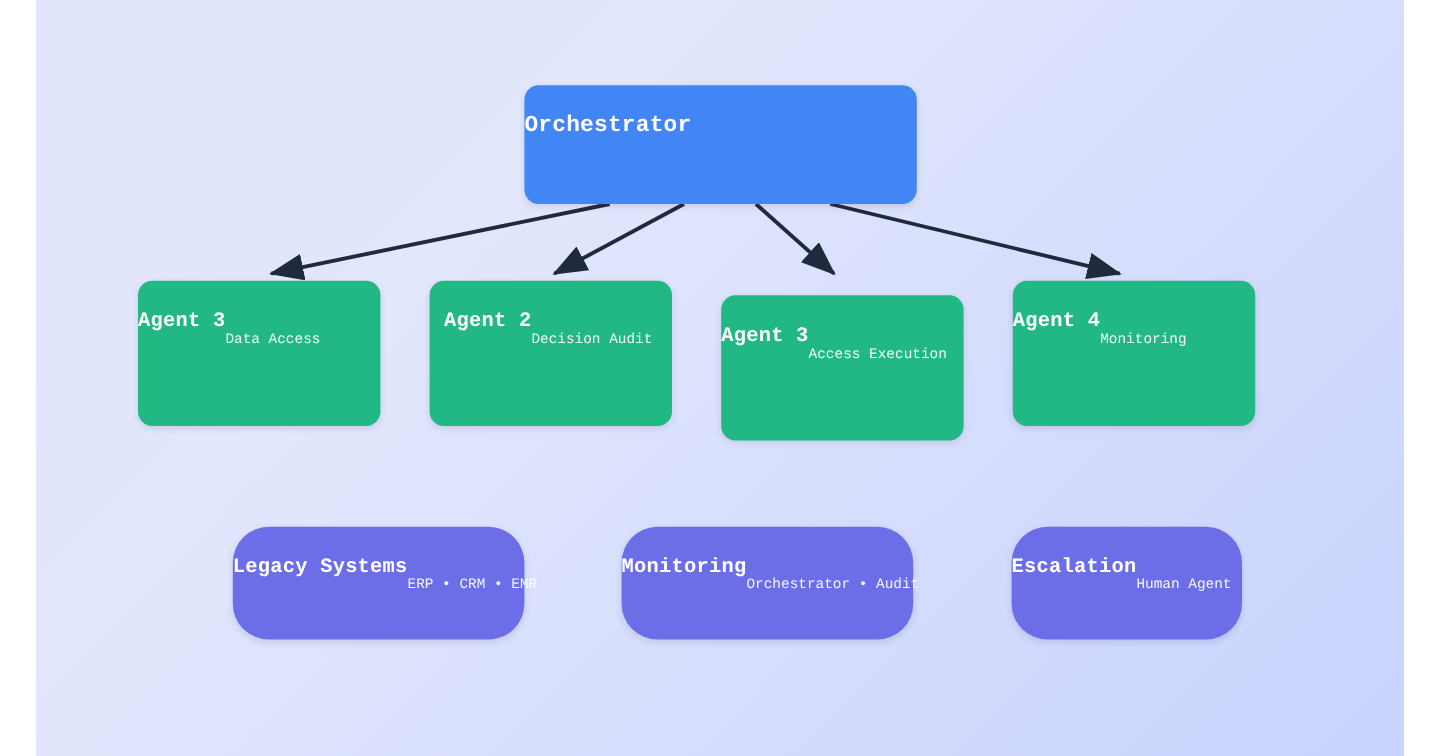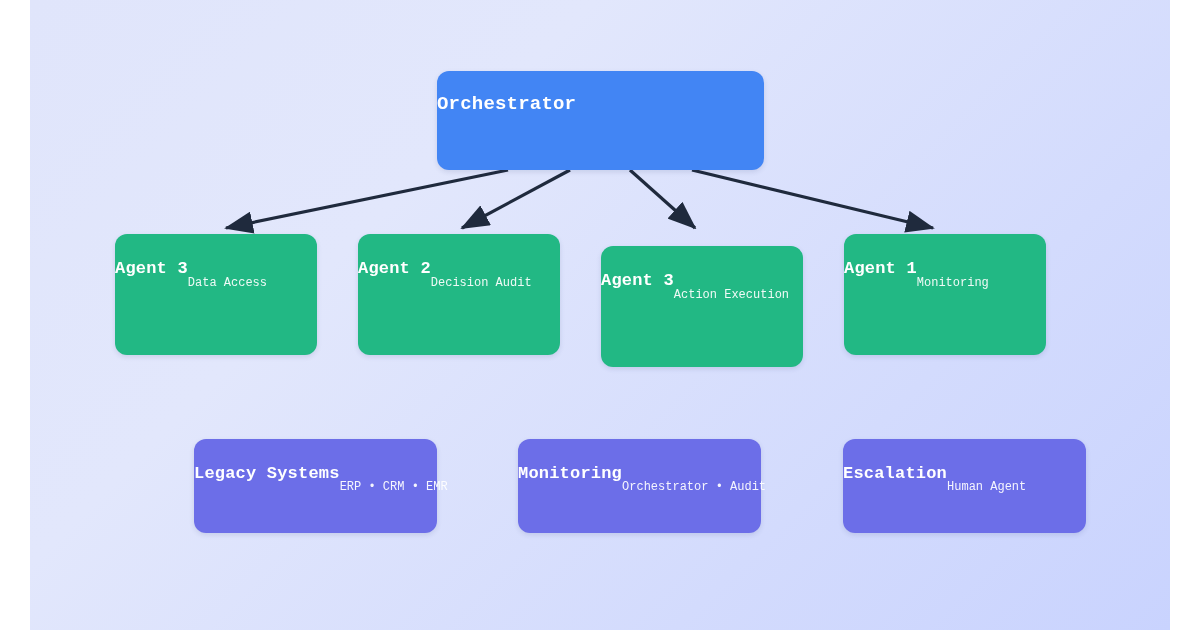--- a/index.html
+++ b/index.html
@@ -81,36 +81,37 @@
   .node-agent {
     top: 234px;
     width: 202px;
     height: 121px;
     background: #22b884;
     padding-top: 26px;
   }
   .node-agent .node-subtitle { margin-top: 17px; }
 
   #node-agent-1 { left: 85px; }
-  #node-agent-2 { left: 328px; }
+  #node-agent-2 { left: 328px; padding-left: 12px; }
   #node-agent-3 { left: 571px; margin-top: 12px; }
   #node-agent-4 { left: 814px; }
 
   
   .node-support {
     top: 439px;
     height: 94px;
     background: #6c6ee8;
     padding-top: 26px;
+    border-radius: 30px;
   }
   .node-support .node-subtitle { margin-top: 16px; }
 
   #node-legacy-systems { left: 164px; width: 243px; }
   #node-monitoring-support { left: 488px; width: 243px; }
-  #node-escalation { left: 813px; width: 243px; }
+  #node-escalation { left: 813px; width: 192px; }
 </style>
 </head>
 <body>
 
 <div id="diagram-canvas">
 
   <svg id="edges-layer" viewBox="0 0 1140 630" width="1140" height="630">
     <defs>
       <marker id="arrowhead" markerWidth="9" markerHeight="7" refX="8.4" refY="3.5" orient="auto" markerUnits="strokeWidth">
         <polygon points="0 0, 9 3.5, 0 7" fill="#1f2a3d"></polygon>
@@ -131,25 +132,25 @@
     <div class="node-subtitle">Data Access</div>
   </div>
 
   <div class="node node-agent" id="node-agent-2">
     <div class="node-title">Agent 2</div>
     <div class="node-subtitle">Decision Audit</div>
   </div>
 
   <div class="node node-agent" id="node-agent-3">
     <div class="node-title">Agent 3</div>
-    <div class="node-subtitle">Action Execution</div>
+    <div class="node-subtitle">Access Execution</div>
   </div>
 
   <div class="node node-agent" id="node-agent-4">
-    <div class="node-title">Agent 1</div>
+    <div class="node-title">Agent 4</div>
     <div class="node-subtitle">Monitoring</div>
   </div>
 
   <div class="node node-support" id="node-legacy-systems">
     <div class="node-title">Legacy Systems</div>
     <div class="node-subtitle">ERP • CRM • EMR</div>
   </div>
 
   <div class="node node-support" id="node-monitoring-support">
     <div class="node-title">Monitoring</div>

